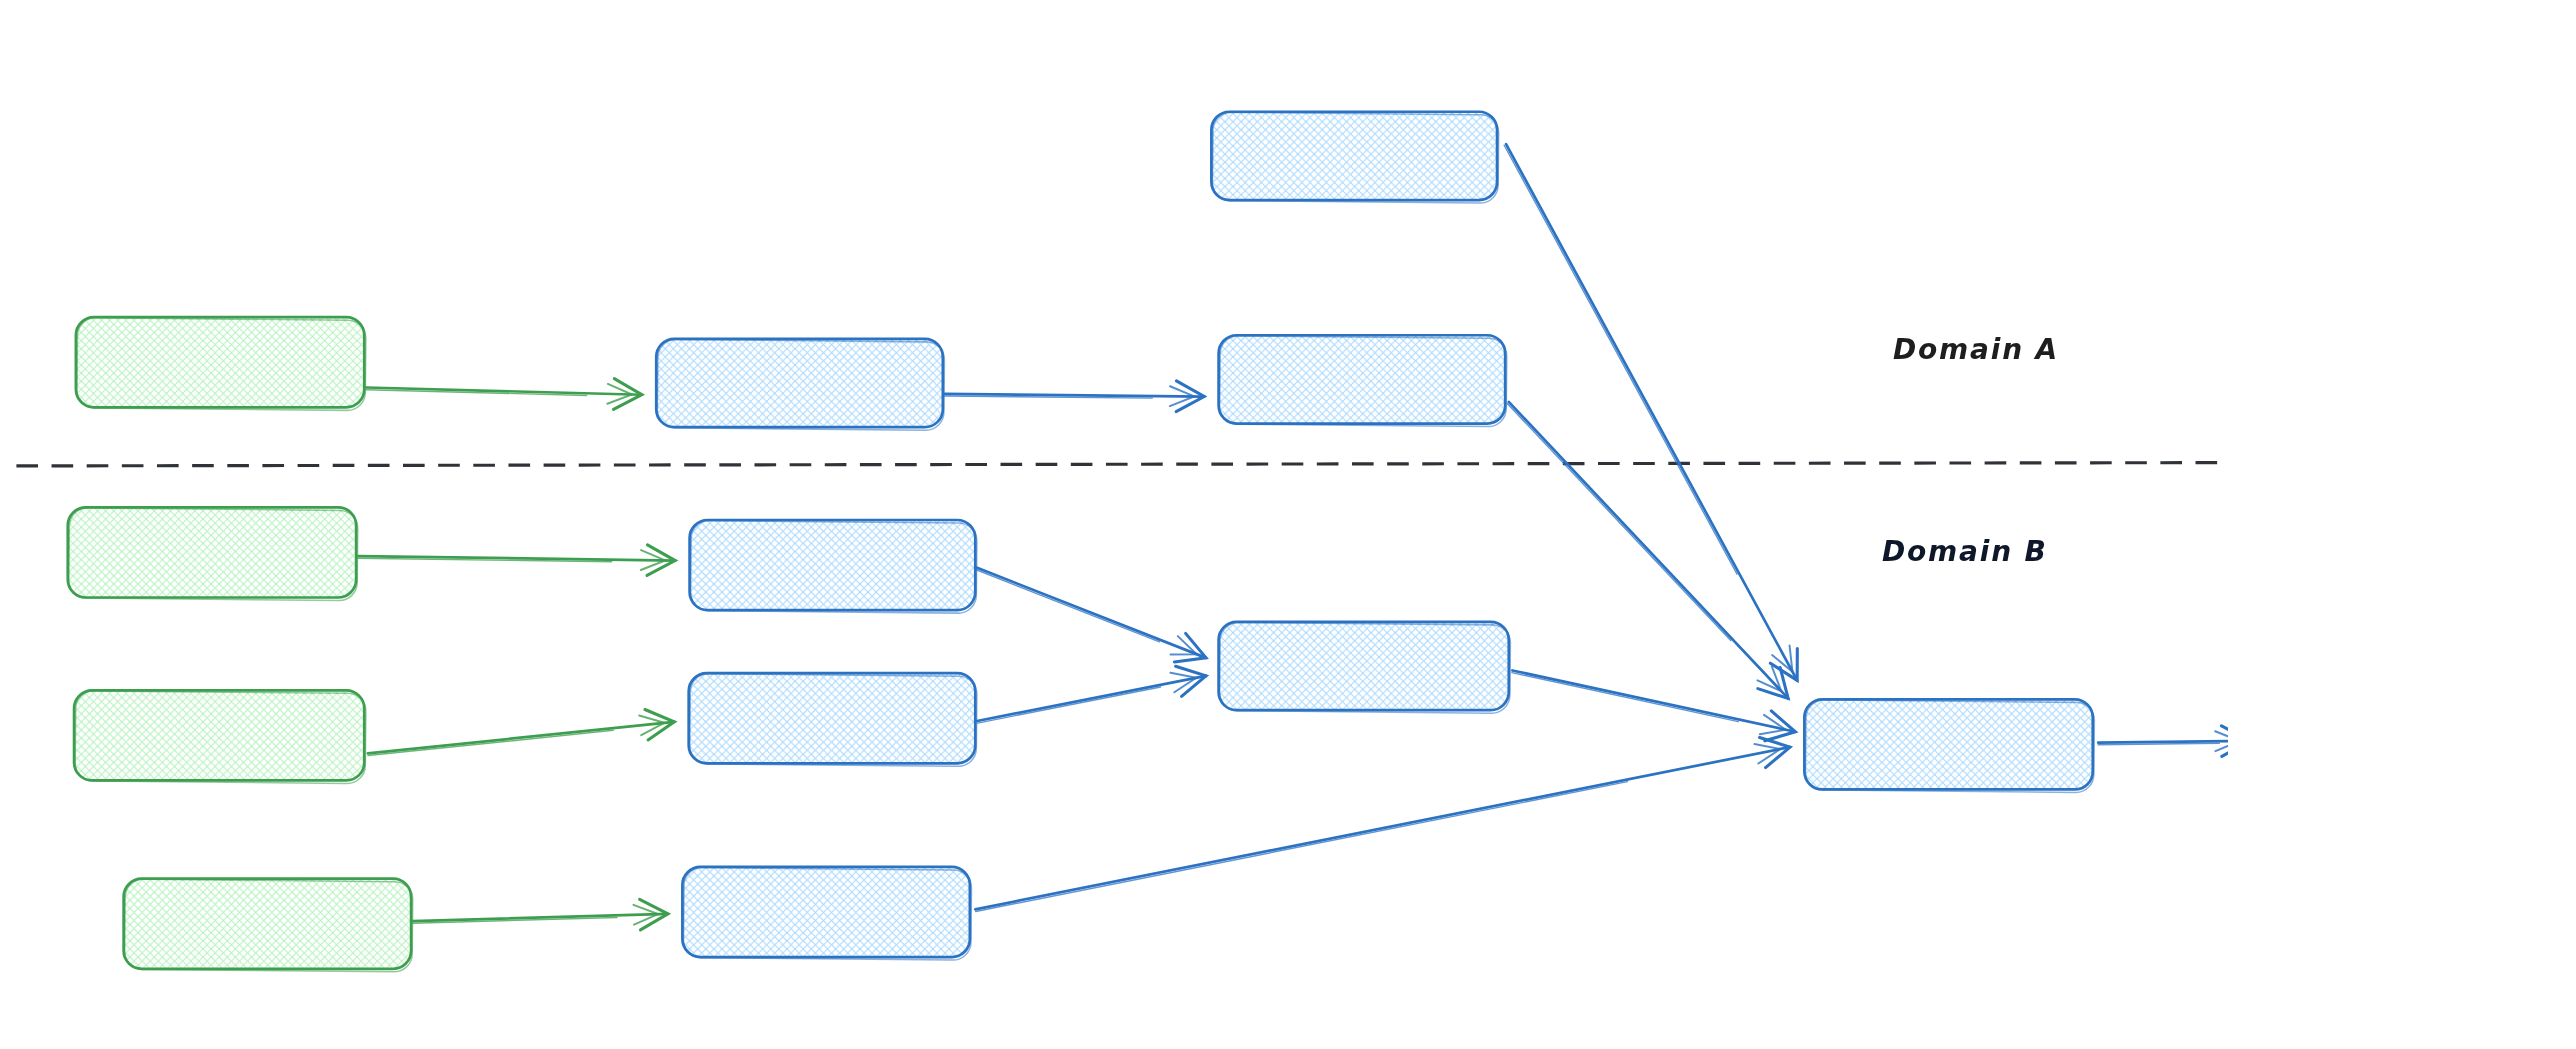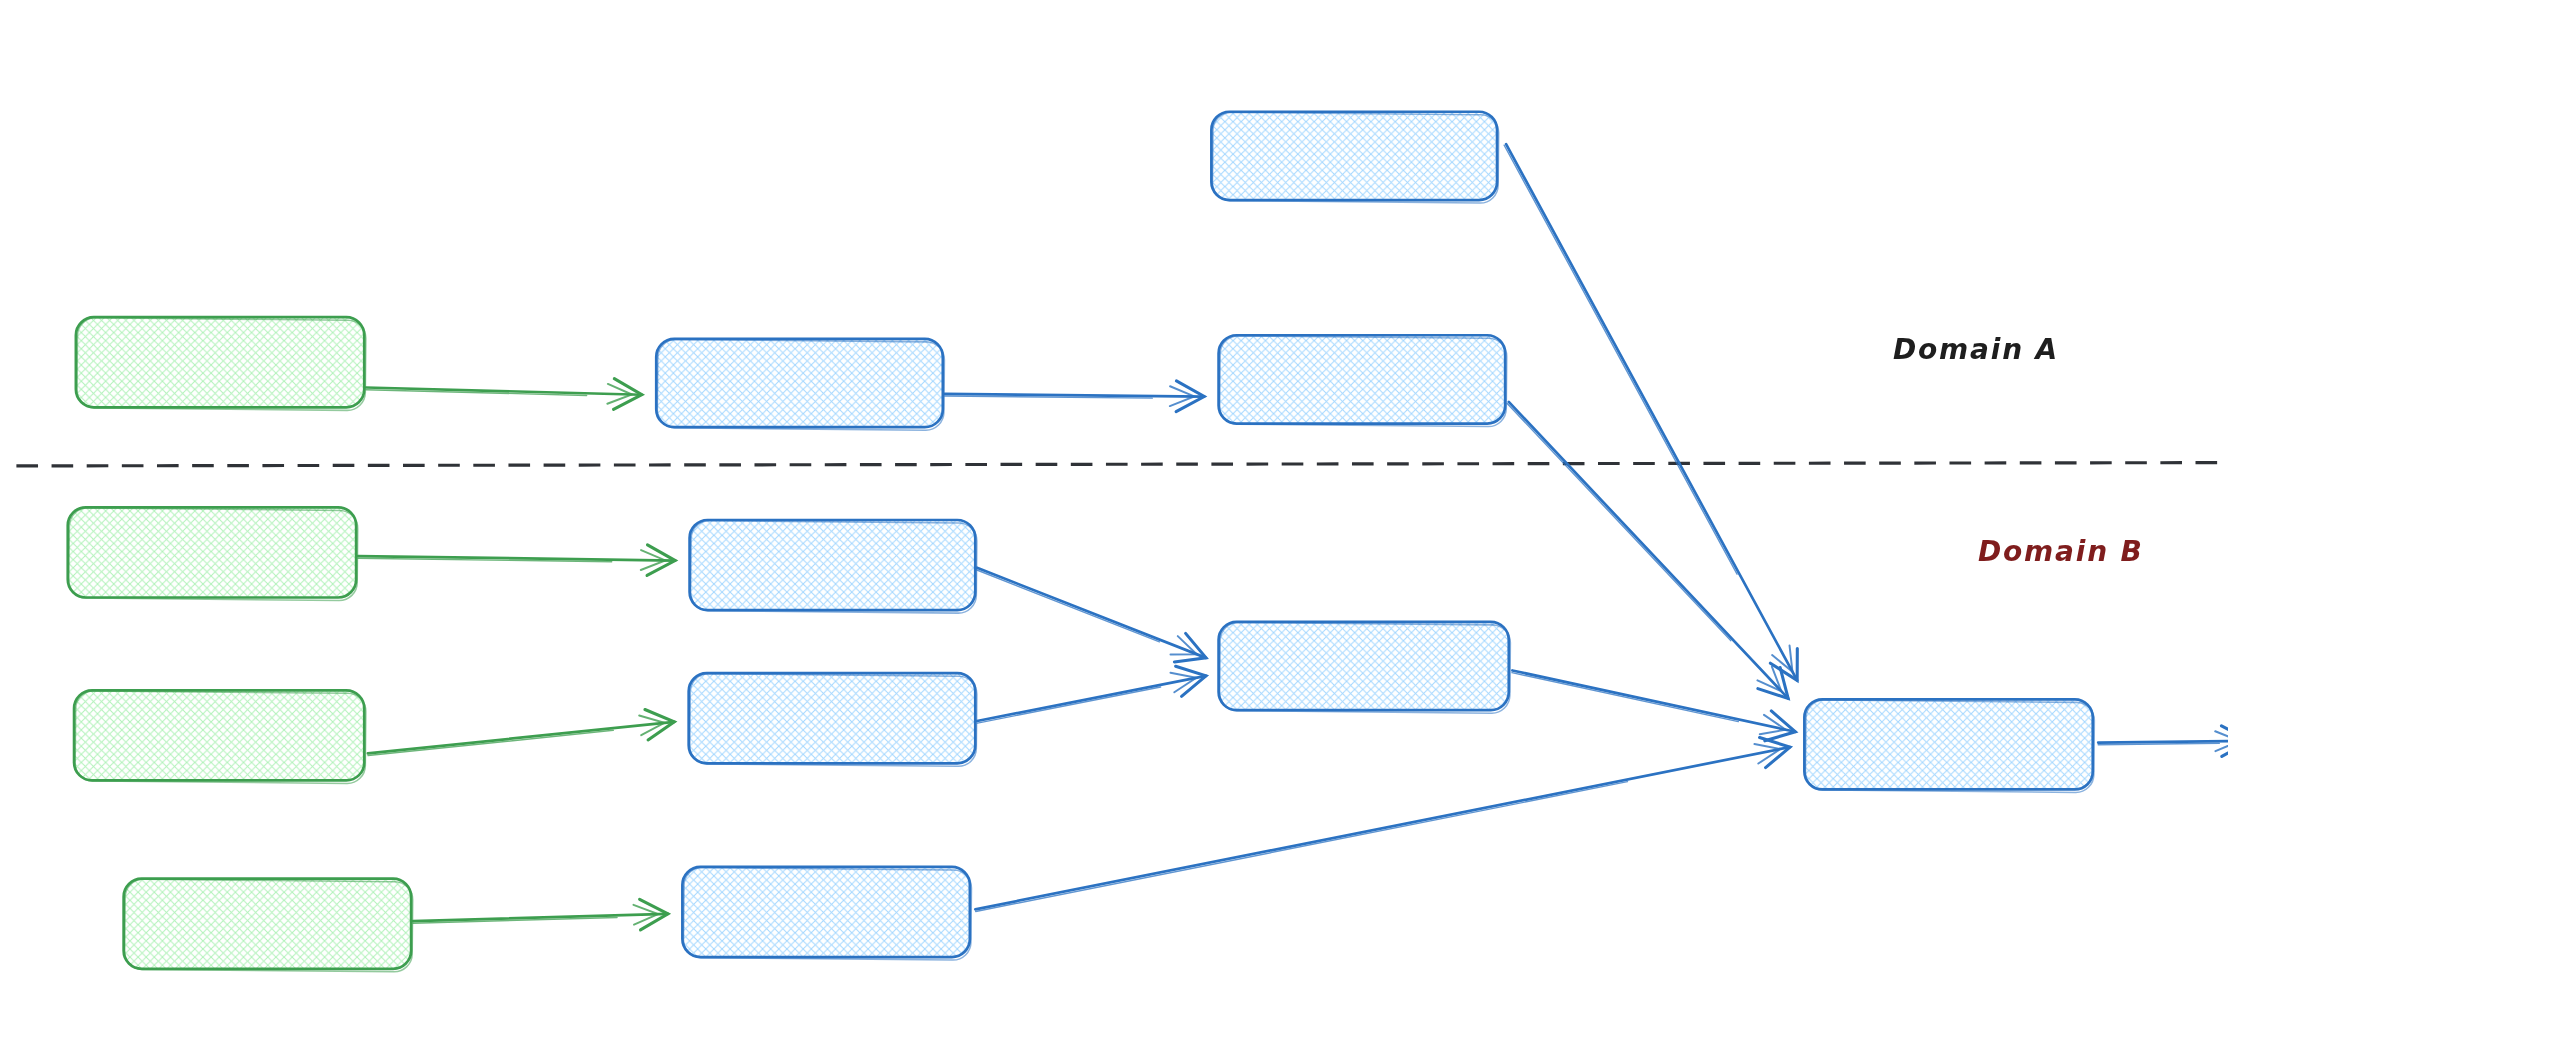--- a/index.html
+++ b/index.html
@@ -154,15 +154,15 @@
           <rect x="2002" y="776" width="320" height="100" rx="20" ry="20" fill="none" stroke="#2b72c2" stroke-width="1.7" opacity="0.55" transform="rotate(0.55 2162 826) translate(1.5 2)"></rect>
         </g>
         <g>
           <rect x="2510" y="776" width="318" height="96" rx="20" ry="20" fill="url(#hatch-blue)" stroke="#2b72c2" stroke-width="3"></rect>
           <rect x="2510" y="776" width="318" height="96" rx="20" ry="20" fill="none" stroke="#2b72c2" stroke-width="1.7" opacity="0.55" transform="rotate(0.55 2669 824) translate(1.5 2)"></rect>
         </g>
       </g>
   </svg>
 
   <div class="domain-label" id="label-domain-a" style="left: 1893px; top: 333px; color: rgb(30, 30, 30);">Domain A</div>
-  <div class="domain-label" id="label-domain-b" style="left: 1978px; top: 535px; color: #7f1d1d;">Domain B</div>
+  <div class="domain-label" id="label-domain-b" style="left: 1882px; top: 535px; color: #0f172a;">Domain B</div>
 </div>
 
 
 </body></html>

